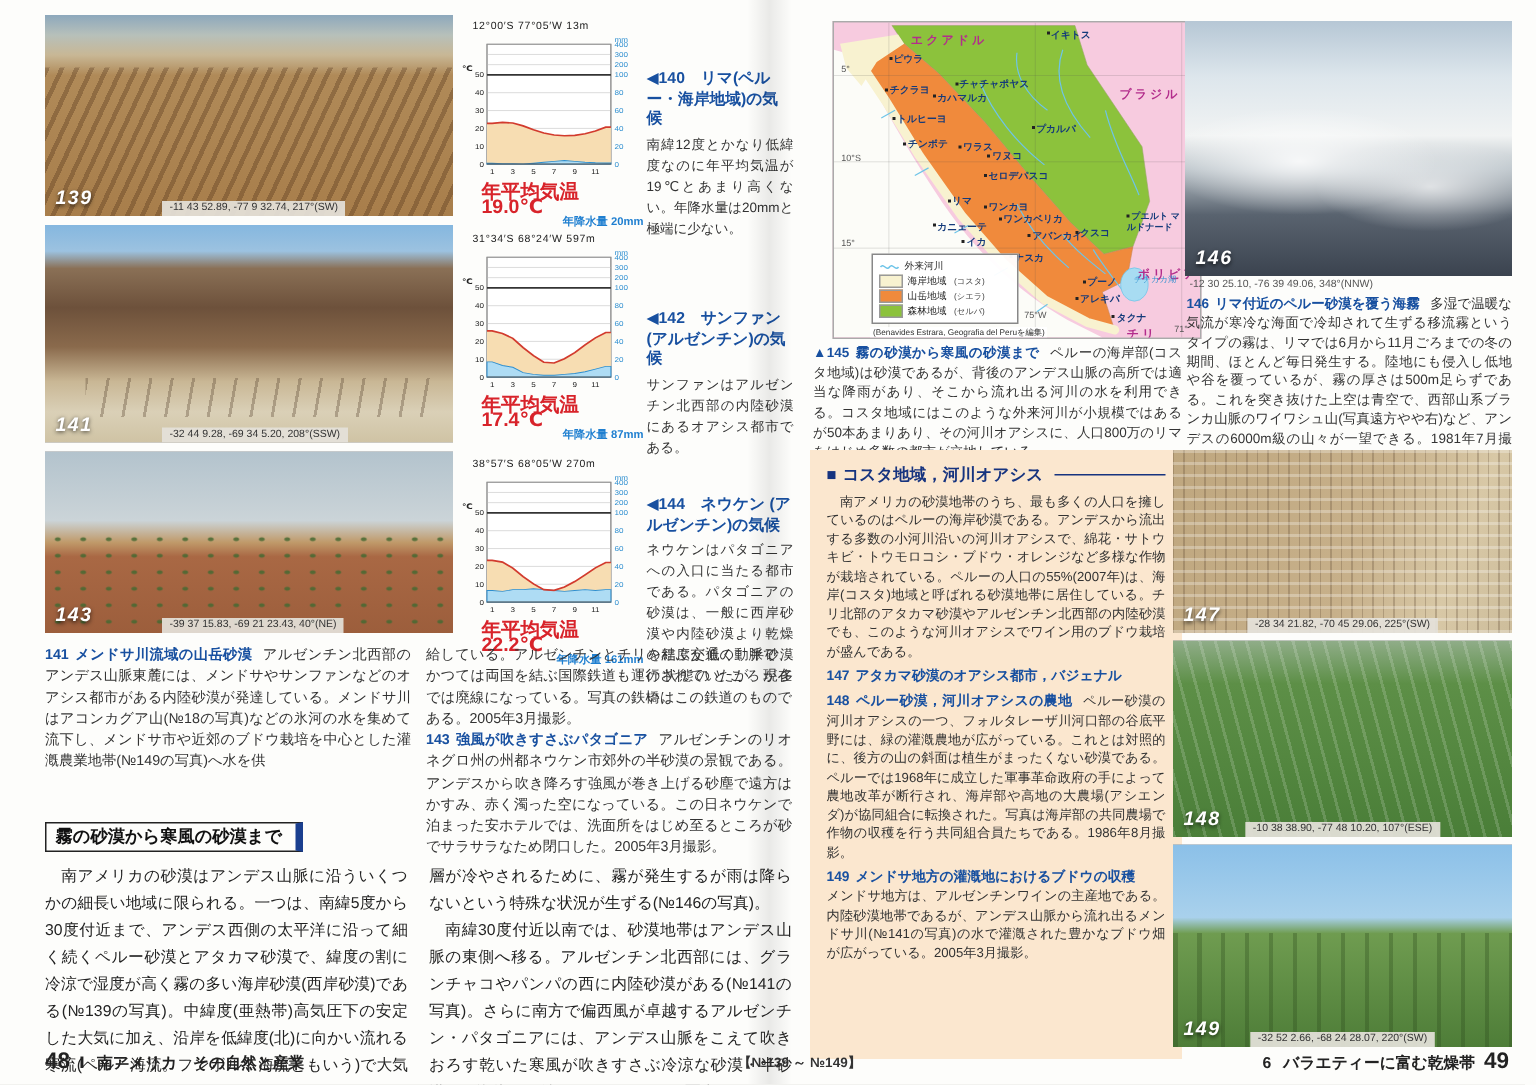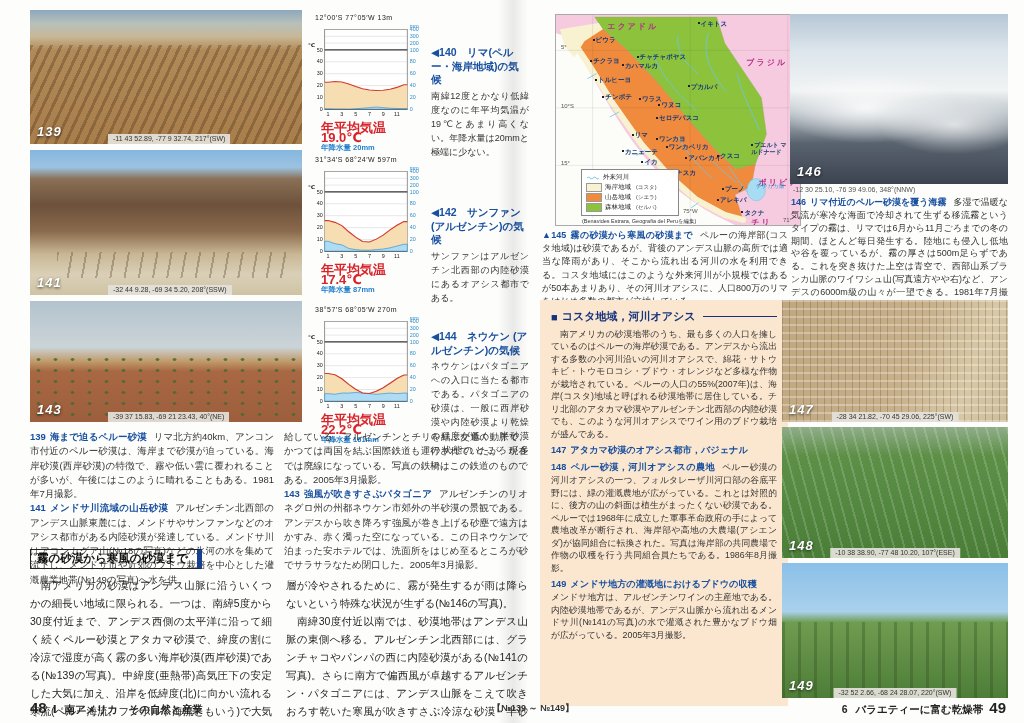--- a/index.html
+++ b/index.html
@@ -39,21 +39,21 @@
   .art149{background:linear-gradient(180deg,#8bc0e8 0%,#a9d1ec 36%,#6f9c50 44%,#4e7d38 100%);}
   .art149::after{content:"";position:absolute;left:0;right:0;top:44%;bottom:0;
      background:repeating-linear-gradient(90deg,rgba(40,70,25,.30) 0 3px,rgba(0,0,0,0) 3px 16px);}
   
   .clim{position:absolute;left:305px;width:224px;display:flex;}
   .clim .graph{width:124px;flex:none;}
   .station{font-size:7px;color:#222;margin-left:10px;letter-spacing:.5px;}
   svg.climate-svg{width:118px;height:102px;display:block;}
   .climate-svg text{font-family:"Liberation Sans","DejaVu Sans",sans-serif;}
   .avg-temp{color:#d8232a;font-size:13px;font-weight:bold;margin-left:16px;line-height:10px;}
-  .avg-prec{color:#1f7fd0;font-size:7.5px;font-weight:bold;margin-left:16px;line-height:10px;}
+  .avg-prec{color:#1f7fd0;font-size:7.5px;font-weight:bold;margin-left:16px;line-height:10px;text-align:right;}
   .ctext{flex:1;padding-left:2px;}
   .ctitle{color:#1850a0;font-weight:bold;font-size:10.5px;line-height:1.3;}
   .cdesc{font-size:9px;color:#333;line-height:1.55;margin-top:3px;text-align:justify;}
   
   .caps{position:absolute;left:30px;top:430px;width:498px;display:flex;gap:10px;}
   .capcol{width:244px;font-size:9.5px;line-height:1.5;color:#333;text-align:justify;}
   .capcol p{margin:0;}
   .chead{color:#1850a0;font-weight:bold;}
   .chead.num{margin-right:4px;} .chead.ttl{margin-right:7px;}
   
@@ -264,21 +264,20 @@
       <div class="avg-prec">年降水量 161mm</div>
     </div>
     <div class="ctext" style="padding-top:24px">
       <div class="ctitle"><span>◀144</span>　<span>ネウケン (アルゼンチン)の気候</span></div>
       <div class="cdesc">ネウケンはパタゴニアへの入口に当たる都市である。パタゴニアの砂漠は、一般に西岸砂漠や内陸砂漠より乾燥の程度が低く、半砂漠の状態のところが多い。</div>
     </div>
   </div>
 
   <div class="caps">
     <div class="capcol">
-      <p><span class="chead num">139</span><span class="chead ttl">海まで迫るペルー砂漠</span><span>リマ北方約40km、アンコン市付近のペルー砂漠は、海岸まで砂漠が迫っている。海岸砂漠(西岸砂漠)の特徴で、霧や低い雲に覆われることが多いが、午後にはこのように晴れることもある。1981年7月撮影。</span></p>
       <p><span class="chead num">141</span><span class="chead ttl">メンドサ川流域の山岳砂漠</span><span>アルゼンチン北西部のアンデス山脈東麓には、メンドサやサンファンなどのオアシス都市がある内陸砂漠が発達している。メンドサ川はアコンカグア山(№18の写真)などの氷河の水を集めて流下し、メンドサ市や近郊のブドウ栽培を中心とした灌漑農業地帯(№149の写真)へ水を供</span></p>
     </div>
     <div class="capcol">
       <p><span>給している。アルゼンチンとチリを結ぶ交通の動脈で、かつては両国を結ぶ国際鉄道も運行されていたが、現在では廃線になっている。写真の鉄橋はこの鉄道のものである。2005年3月撮影。</span></p>
       <p><span class="chead num">143</span><span class="chead ttl">強風が吹きすさぶパタゴニア</span><span>アルゼンチンのリオネグロ州の州都ネウケン市郊外の半砂漠の景観である。アンデスから吹き降ろす強風が巻き上げる砂塵で遠方はかすみ、赤く濁った空になっている。この日ネウケンで泊まった安ホテルでは、洗面所をはじめ至るところが砂でサラサラなため閉口した。2005年3月撮影。</span></p>
     </div>
   </div>
 
   <div class="sec">
     <div class="sec-head">霧の砂漠から寒風の砂漠まで</div>

